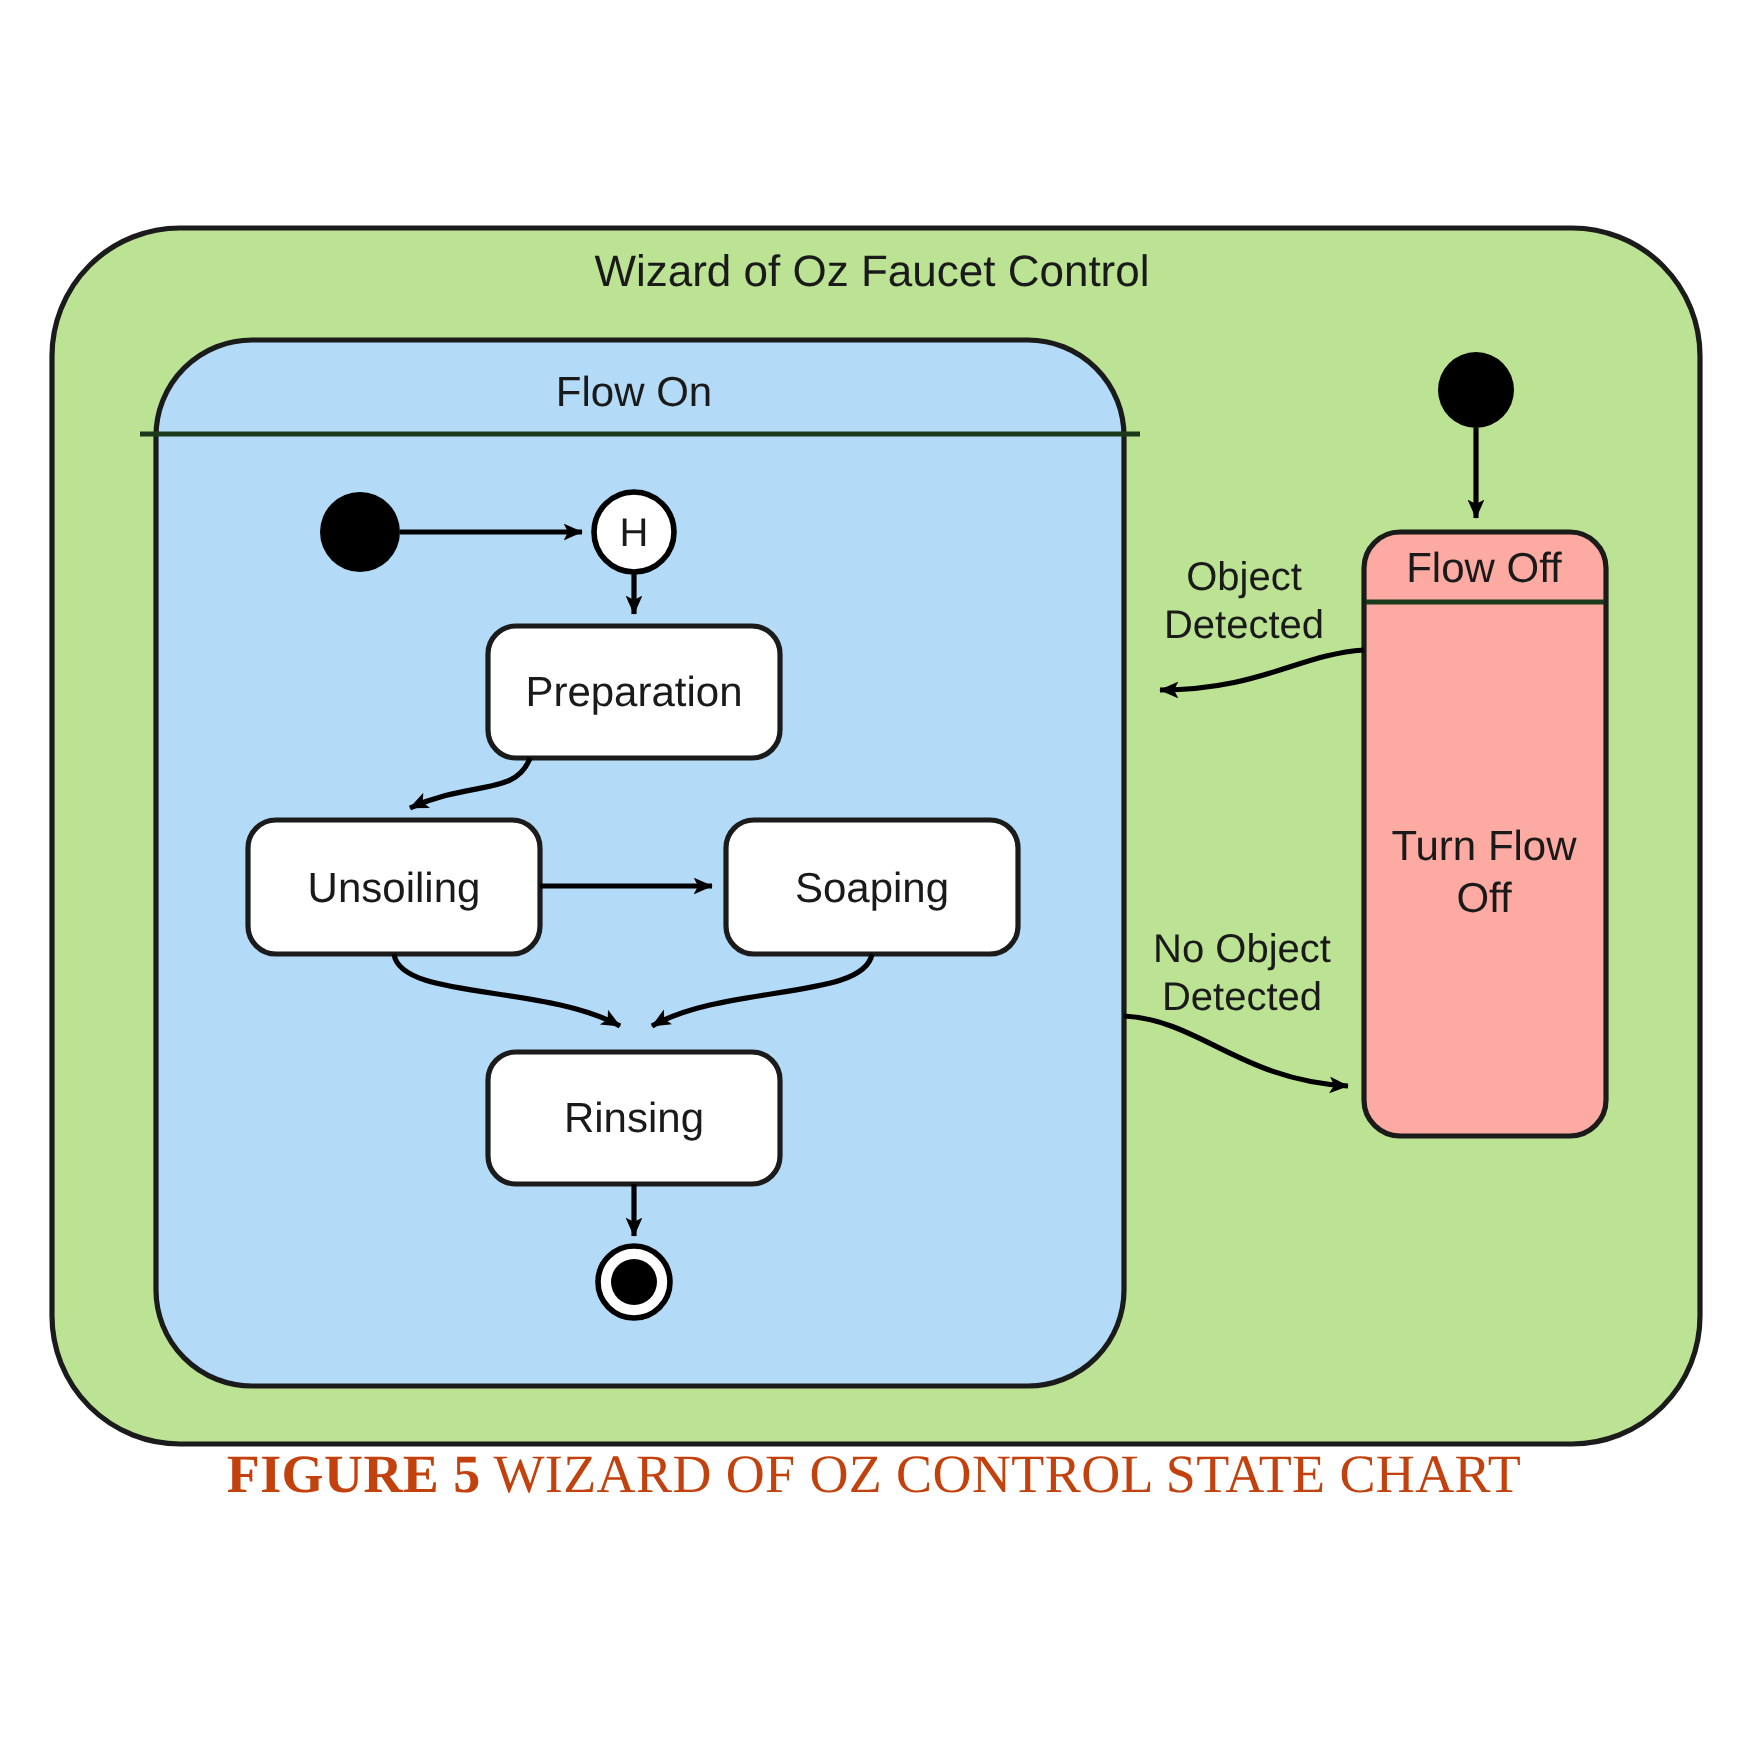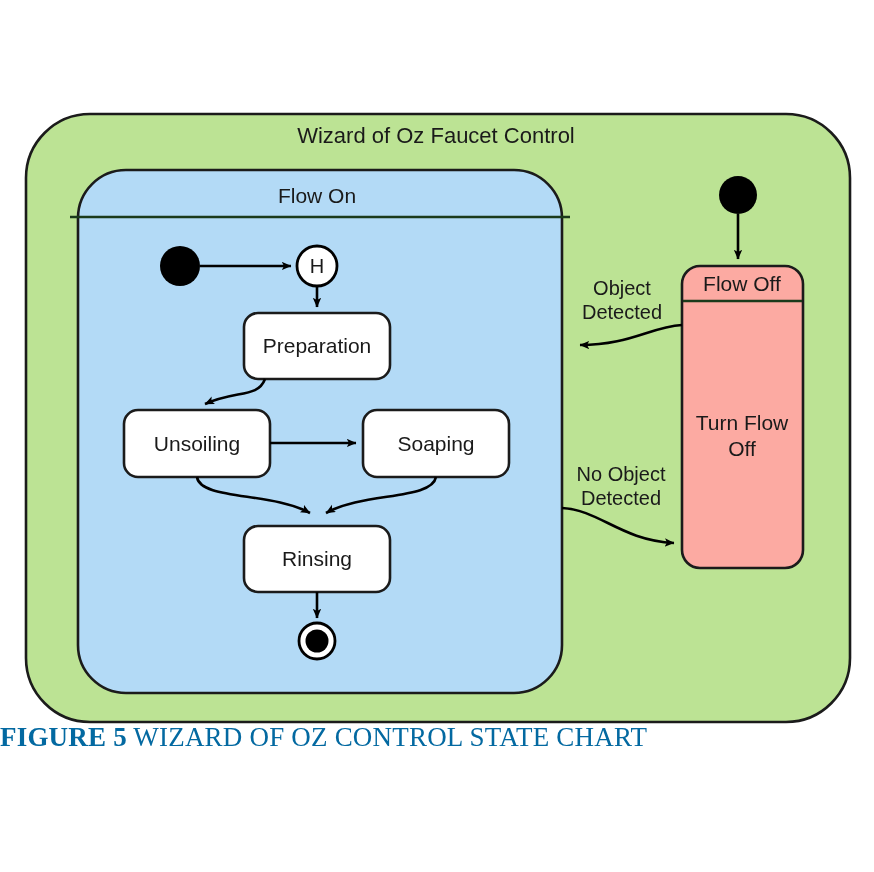--- a/index.html
+++ b/index.html
@@ -67,23 +67,24 @@
     stroke: #1b3a1b;
     stroke-width: 2.4;
   }
   .node-solid { fill: #000000; }
   .node-ring { fill: #ffffff; stroke: #000000; stroke-width: 2.8; }
   .caption {
     position: absolute;
     left: 0;
     top: 722px;
     width: 874px;
+    text-align: center;
     font-family: "Liberation Serif", serif;
     font-size: 27px;
-    color: #0369a1;
+    color: #c2410c;
     letter-spacing: 0.2px;
     white-space: nowrap;
   }
   .caption .fig-num {
     font-weight: bold;
   }
 </style>
 </head>
 <body>
 

